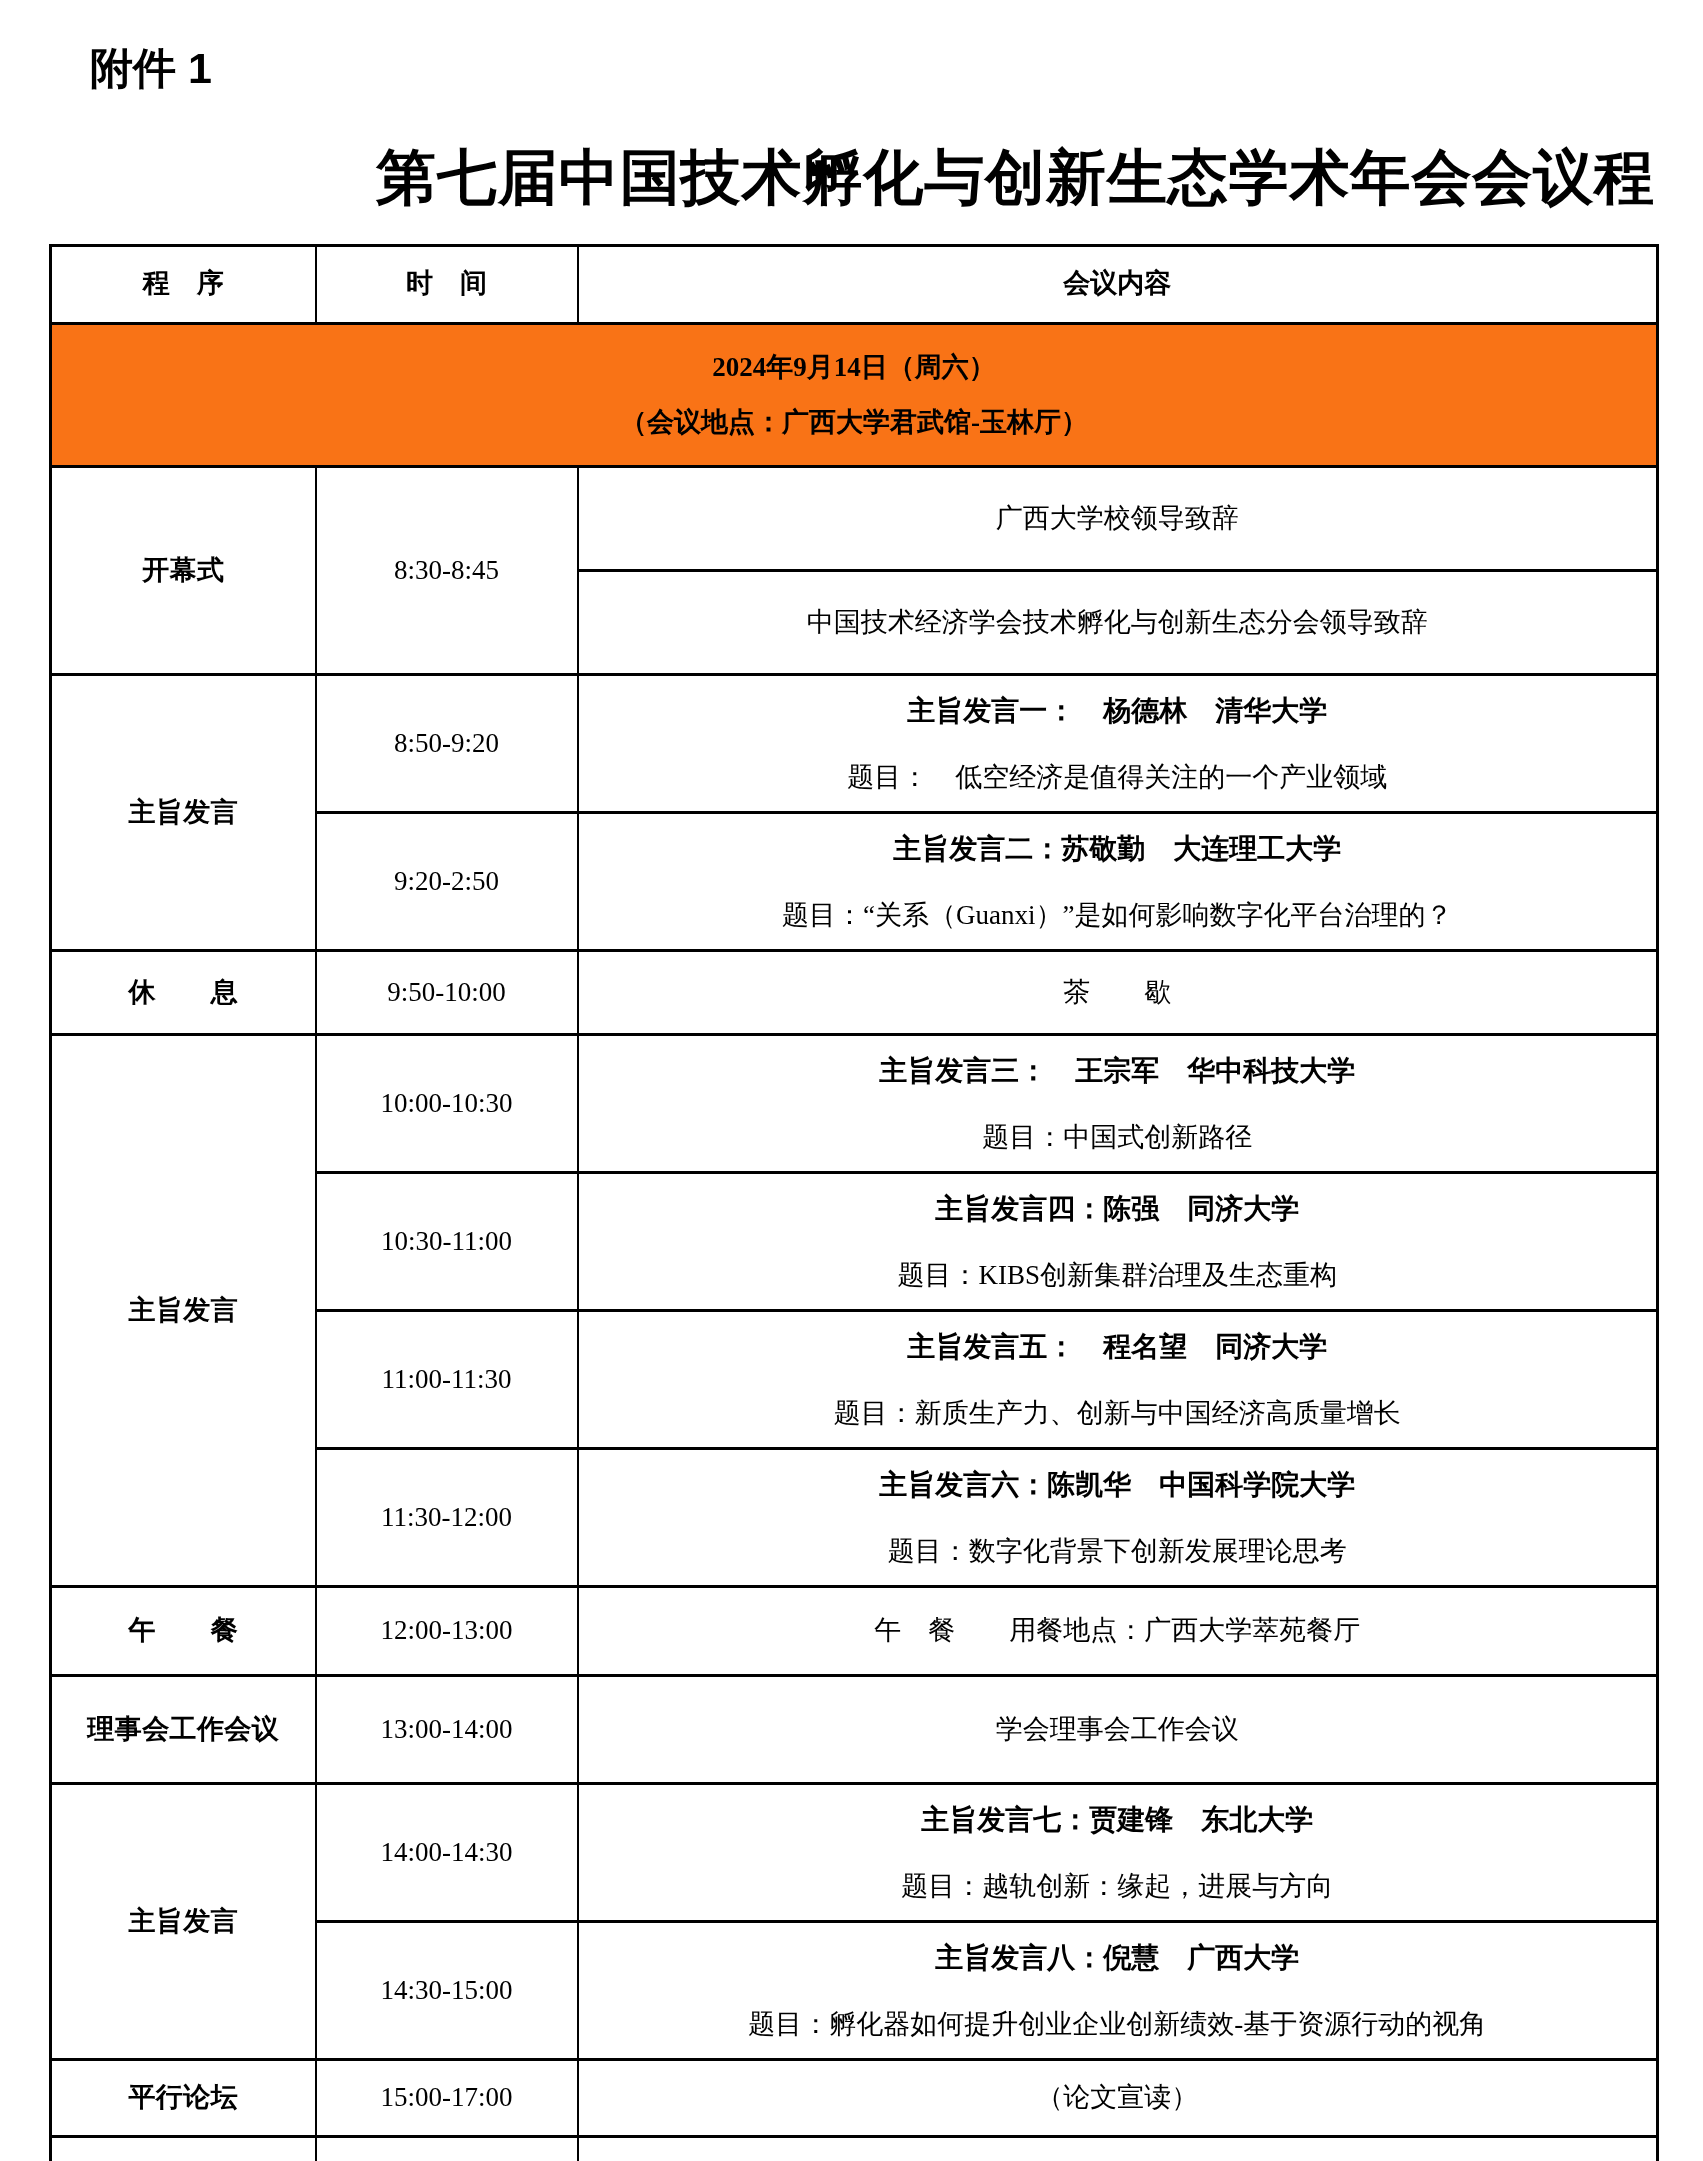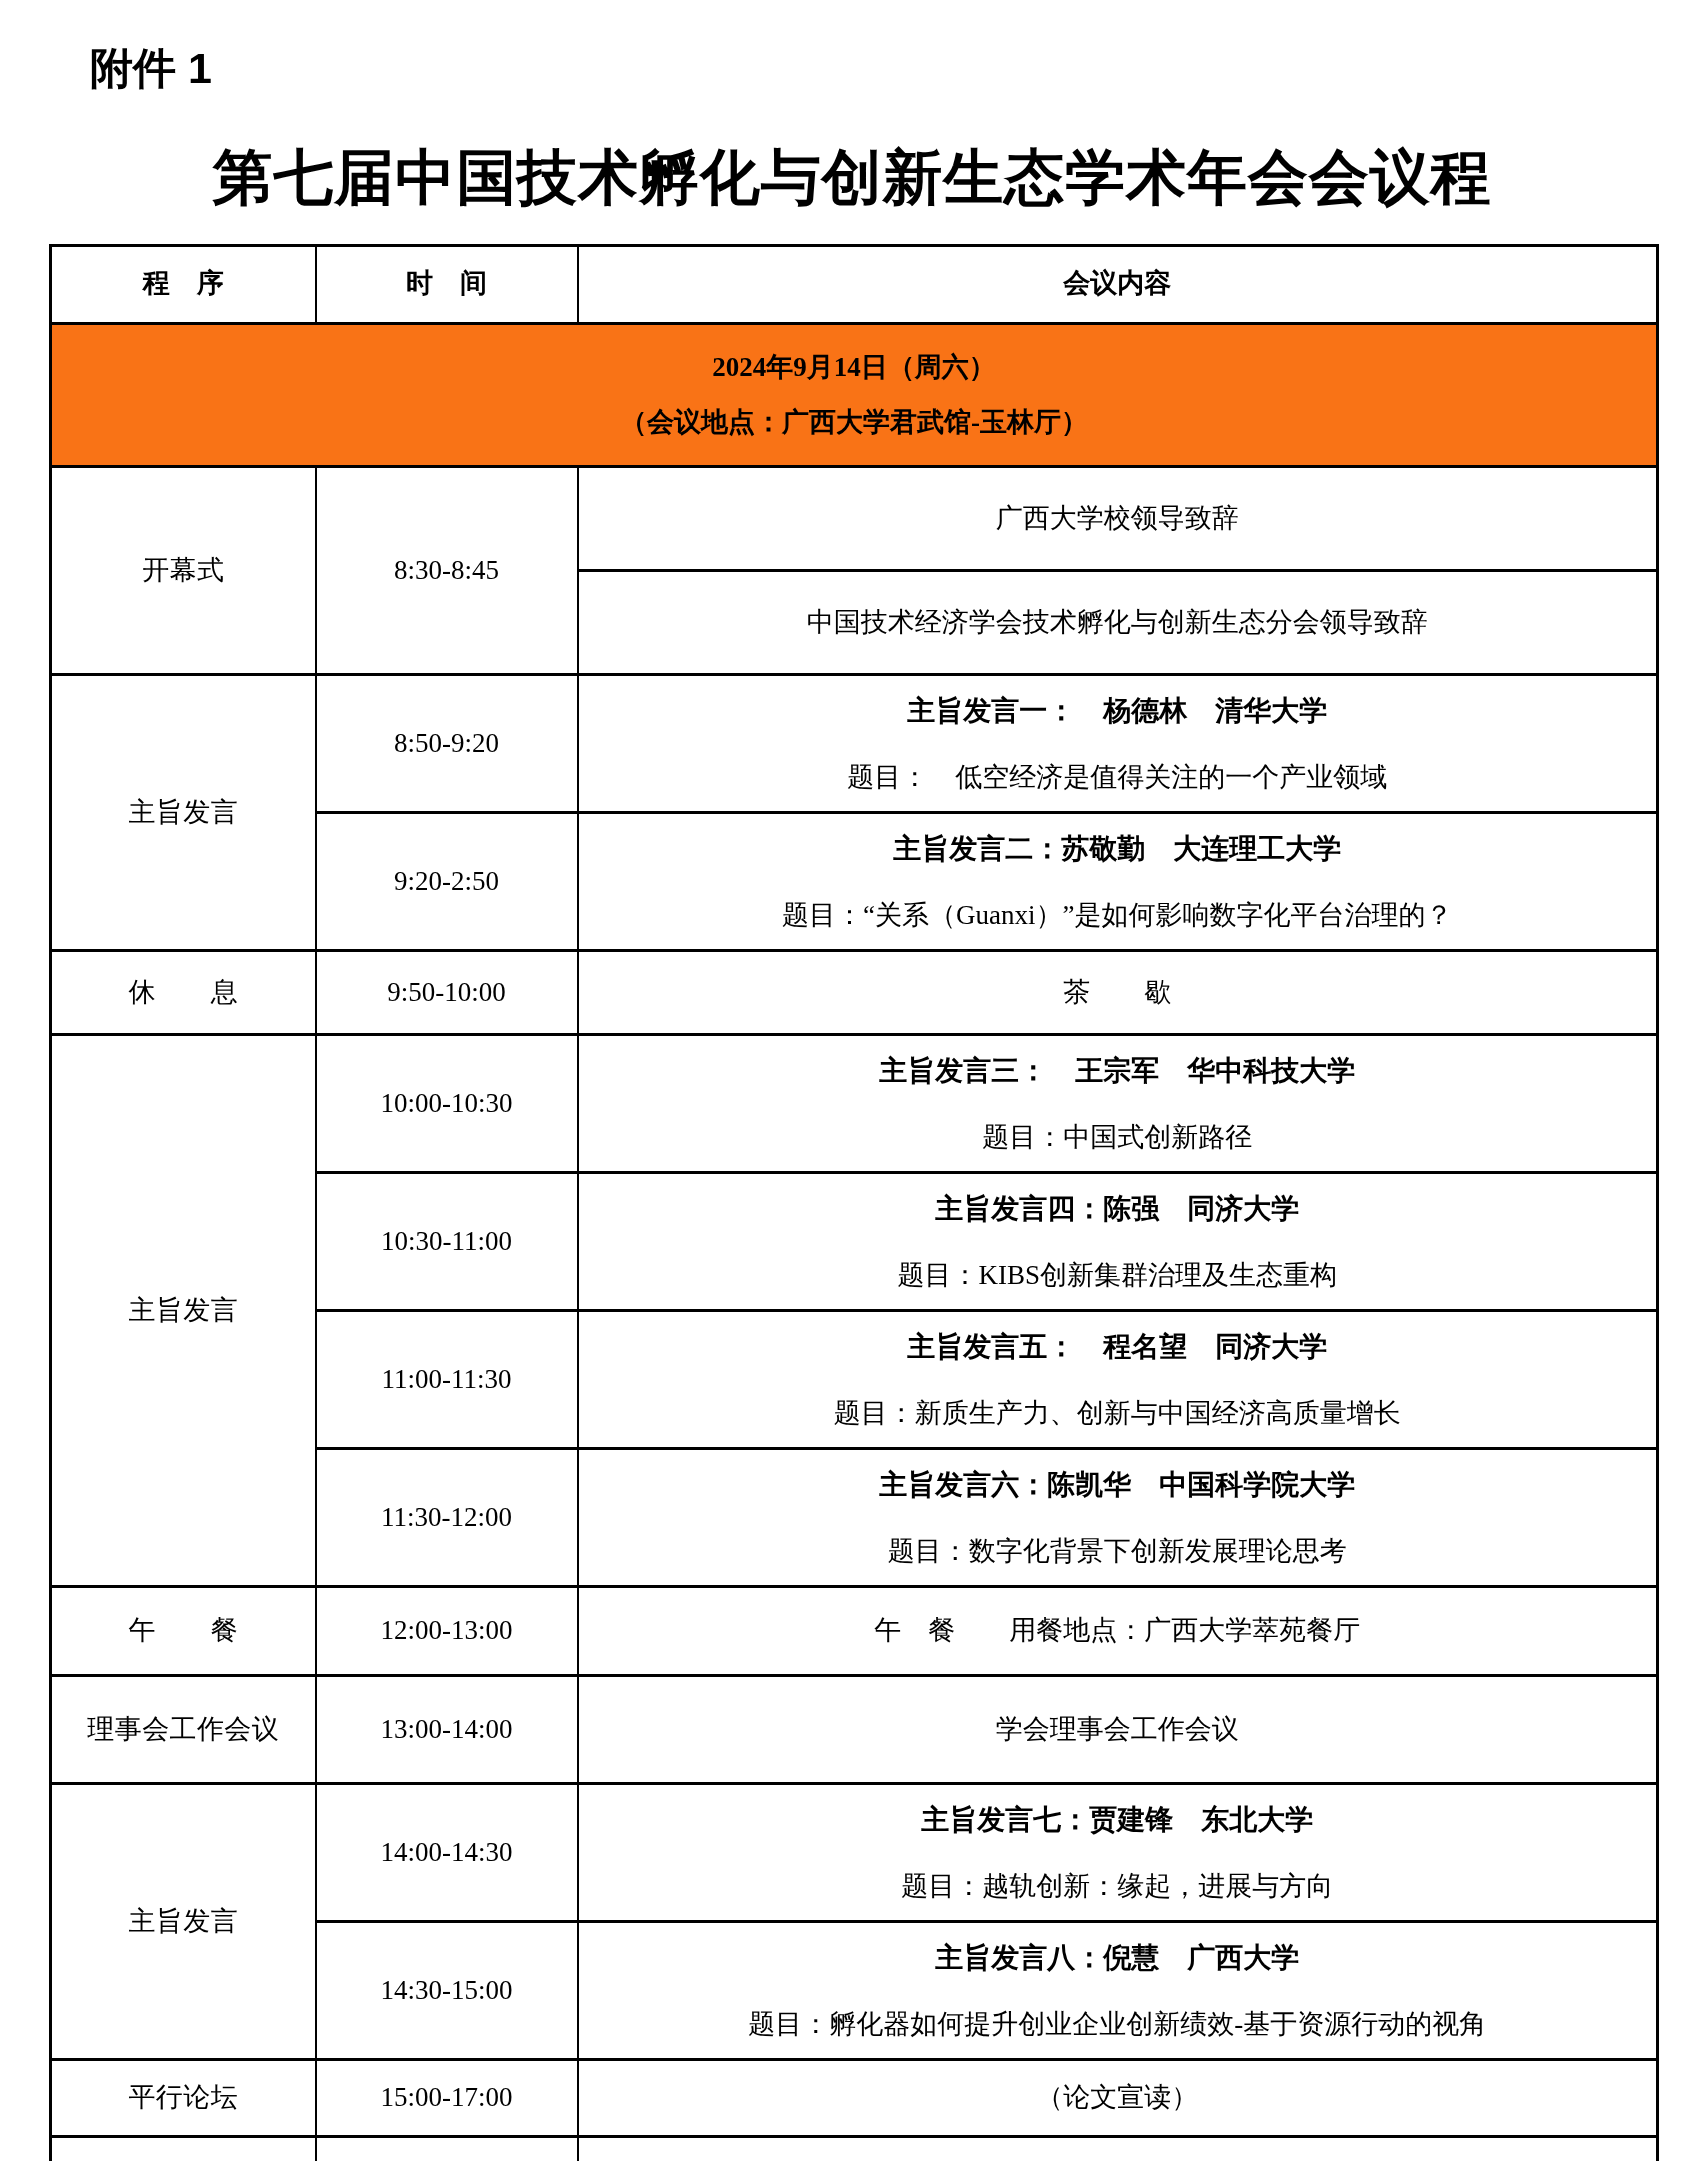--- a/index.html
+++ b/index.html
@@ -8,39 +8,39 @@
     font-family:"Liberation Serif","DejaVu Serif",serif;
     -webkit-font-smoothing:antialiased;
   }
   .attachment{
     margin:42px 0 0 90px;
     font-family:"Liberation Sans","DejaVu Sans",sans-serif;
     font-weight:bold;font-size:43px;line-height:1.25;
   }
   .doc-title{
     margin:43px 48px 0 49px;
-    text-align:center;font-weight:bold;font-size:60px;line-height:1.3;
+    text-align:right;font-weight:bold;font-size:60px;line-height:1.3;
     letter-spacing:0.9px;
   }
   table.agenda{
     margin:27px 0 0 49px;
     border-collapse:collapse;table-layout:fixed;
     width:1607px;
   }
   .agenda td{
     border:2.2px solid #000;
     border-top-width:3.9px;border-bottom-width:3.9px;
     text-align:center;vertical-align:middle;
     font-size:27px;line-height:1.4;
     padding:15px 6px;
     overflow:hidden;
   }
   table.agenda{border:3.9px solid #000;border-bottom-width:6px;}
   .bold{font-weight:bold;}
-  .program{font-weight:normal;font-size:28px;letter-spacing:0.4px;}
+  .program{font-weight:bold;font-size:28px;letter-spacing:0.4px;}
   .time-cell{font-size:26px;white-space:nowrap;}
   .band{
     background:#f97316;font-weight:bold;font-size:27px;margin-top:45px;
   }
   .band .line{line-height:2.05;}
   .keynote{
     text-align:left;padding-left:20px;
   }
   .keynote .inner{
     display:flex;flex-direction:column;justify-content:flex-start;

